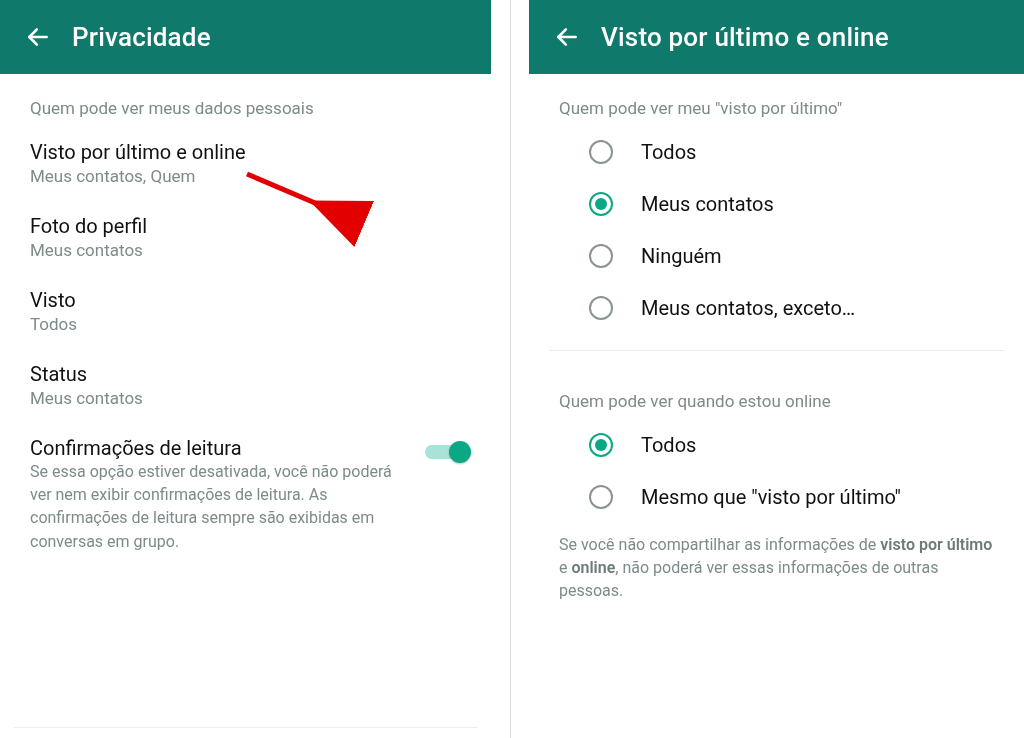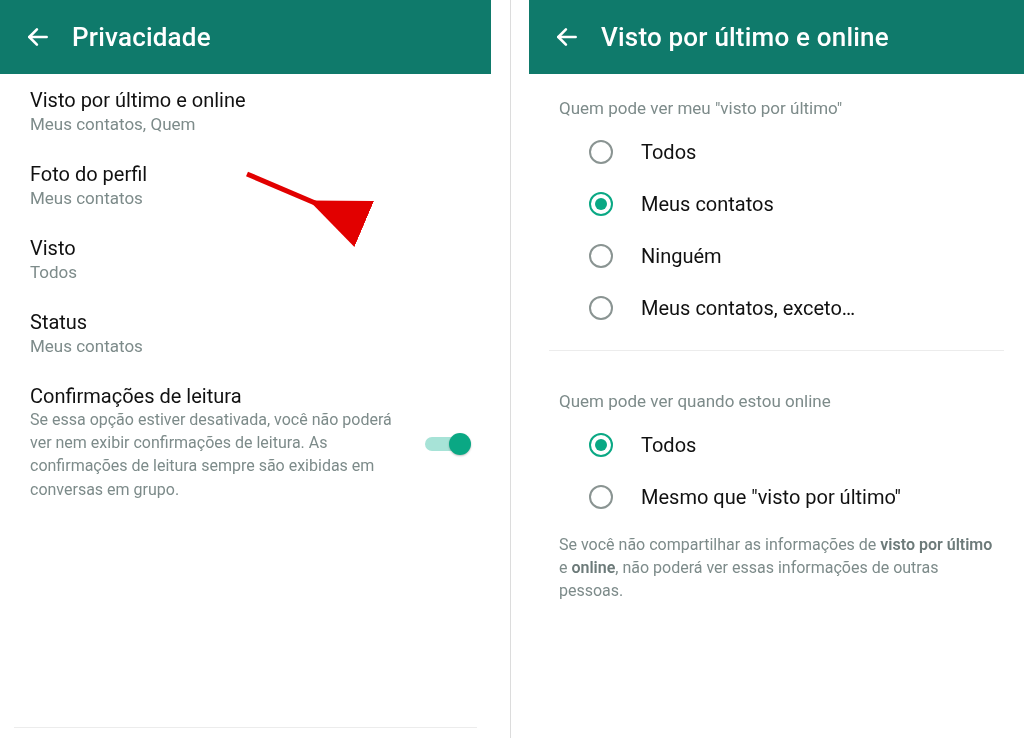--- a/index.html
+++ b/index.html
@@ -13,21 +13,21 @@
 
   .appbar { display: flex; align-items: center; height: 74px; background: #0f7a6b; color: #fff; padding: 0 16px; }
   .back-btn { width: 44px; height: 44px; display: flex; align-items: center; justify-content: center; cursor: pointer; color: #fff; }
   .appbar-title { font-size: 26px; font-weight: 500; margin-left: 12px; color: #fff; letter-spacing: .2px; }
 
   .section-header { color: #7d8b8a; font-size: 17px; padding: 24px 30px 8px 30px; }
   .row { padding: 14px 30px; cursor: pointer; }
   .row-title { color: #111; font-size: 20px; font-weight: 400; }
   .row-sub { color: #7d8b8a; font-size: 17px; margin-top: 2px; }
 
-  .row-toggle { display: flex; align-items: center; padding: 14px 20px 14px 30px; }
+  .row-toggle { display: flex; align-items: flex-start; padding: 14px 20px 14px 30px; }
   .row-toggle .tcol { flex: 1 1 auto; }
   .row-toggle .switch { flex: 0 0 auto; margin-left: 12px; margin-top: 4px; }
   .desc { color: #7d8b8a; font-size: 16px; line-height: 1.45; max-width: 390px; }
 
   .switch { width: 46px; height: 24px; position: relative; }
   .switch .track { position: absolute; left: 0; top: 5px; width: 40px; height: 14px; border-radius: 10px; background: #a7e3d7; }
   .switch .thumb { position: absolute; right: 0; top: 1px; width: 22px; height: 22px; border-radius: 50%; background: #0aa884; box-shadow: 0 1px 2px rgba(0,0,0,.25); }
 
   .radio-row { display: flex; align-items: center; padding: 14px 30px 14px 60px; cursor: pointer; }
   .radio { width: 24px; height: 24px; border: 2.5px solid #8a9492; border-radius: 50%; position: relative; flex: 0 0 auto; margin-right: 28px; }
@@ -56,20 +56,21 @@
     <div class="appbar">
       <div class="back-btn">
         <svg width="26" height="26" viewBox="0 0 24 24" fill="none" stroke="currentColor" stroke-width="2.4" stroke-linecap="round" stroke-linejoin="round">
             <line x1="20" y1="12" x2="4" y2="12"></line>
             <polyline points="11 5 4 12 11 19"></polyline>
           </svg>
       </div>
       <div class="appbar-title">Privacidade</div>
     </div>
 
+    <div class="section-header">Quem pode ver meus dados pessoais</div>
 
     <div class="row">
       <div class="row-title">Visto por último e online</div>
       <div class="row-sub">Meus contatos, Quem</div>
     </div>
 
     <div class="row">
       <div class="row-title">Foto do perfil</div>
       <div class="row-sub">Meus contatos</div>
     </div>

